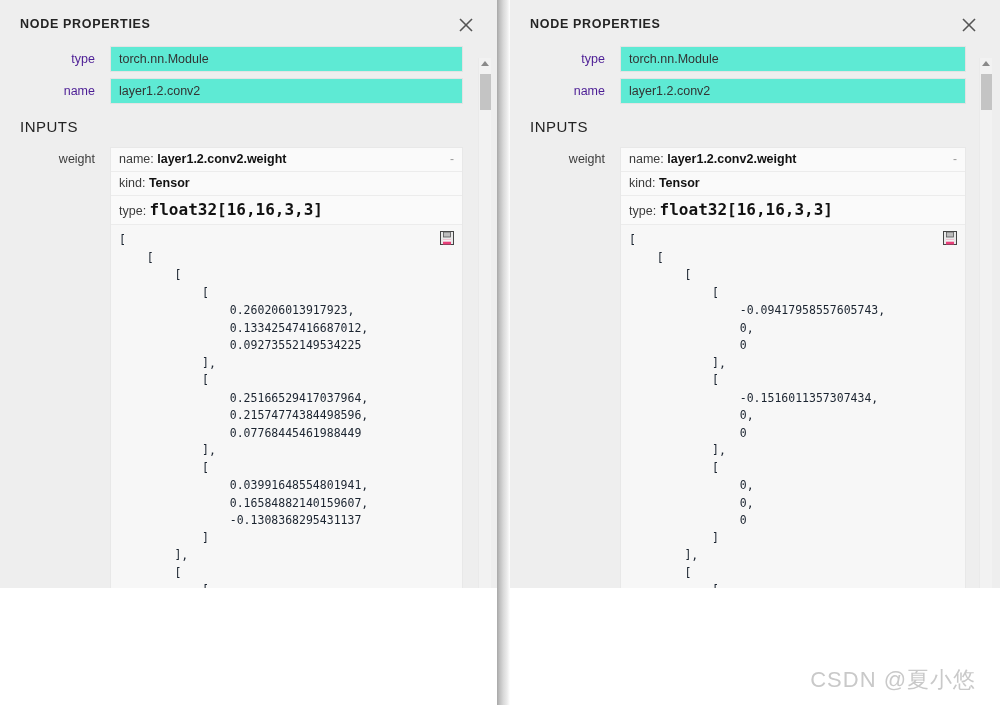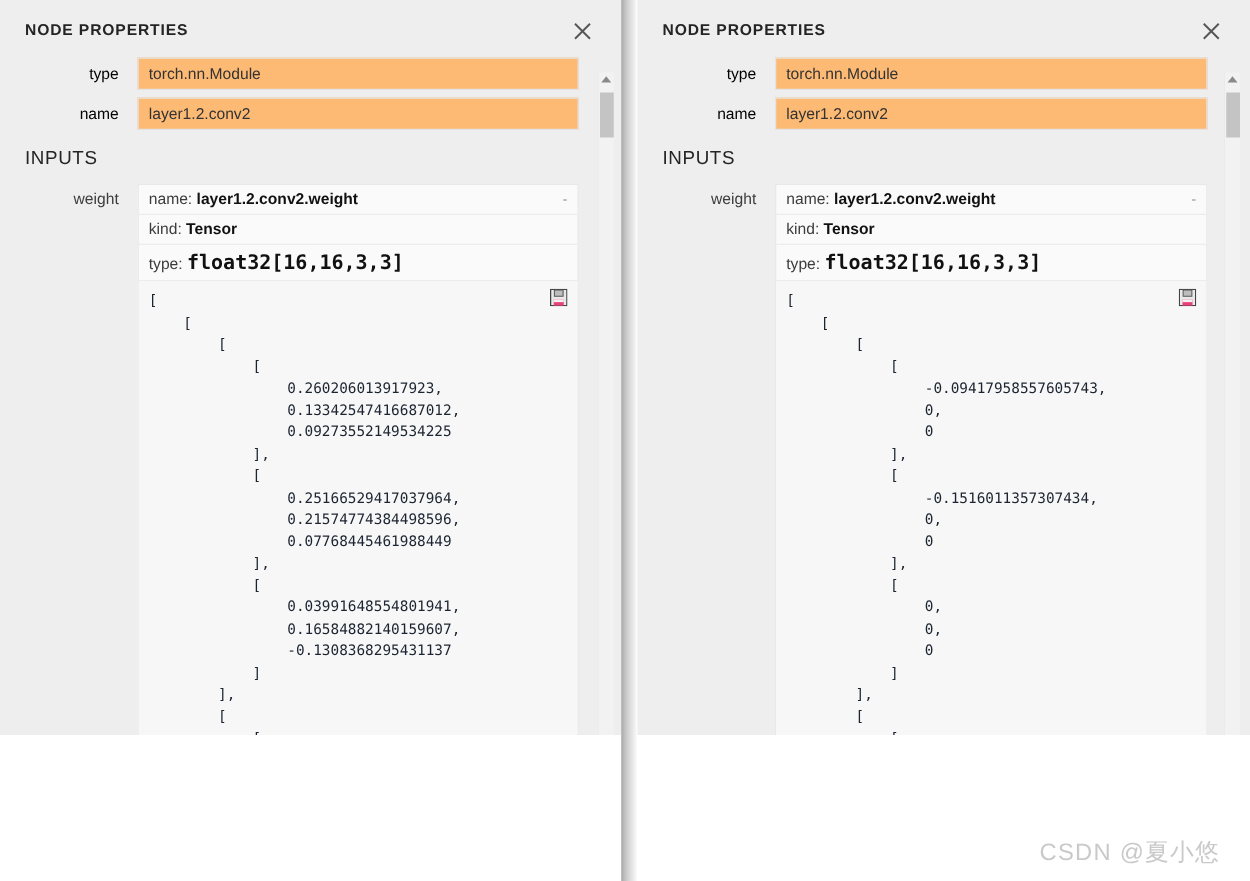--- a/index.html
+++ b/index.html
@@ -58,26 +58,26 @@
     align-items: flex-start;
     padding: 0 34px 0 0;
     margin-bottom: 6px;
   }
   .prop-label {
     width: 110px;
     flex: 0 0 110px;
     text-align: right;
     padding-right: 15px;
     font-size: 12.5px;
-    color: #000000;
+    color: #4c1d95;
     line-height: 26px;
   }
   .prop-field {
     flex: 1 1 auto;
-    background: #fdba74;
+    background: #5eead4;
     border: 1px solid #e3e3e3;
     height: 26px;
     line-height: 24px;
     padding: 0 8px;
     font-size: 12.5px;
     color: #333333;
   }
 
   .section-title {
     margin: 14px 0 12px 20px;
@@ -172,21 +172,21 @@
     height: 36px;
     background: #c4c4c4;
     cursor: pointer;
   }
 
   
   .watermark {
     position: absolute;
     right: 24px;
     bottom: 10px;
-    font-size: 19px;
+    font-size: 22px;
     color: #c9c9c9;
     letter-spacing: 1px;
     pointer-events: none;
     user-select: none;
   }
 </style>
 </head>
 <body>
 
 <div id="root">

